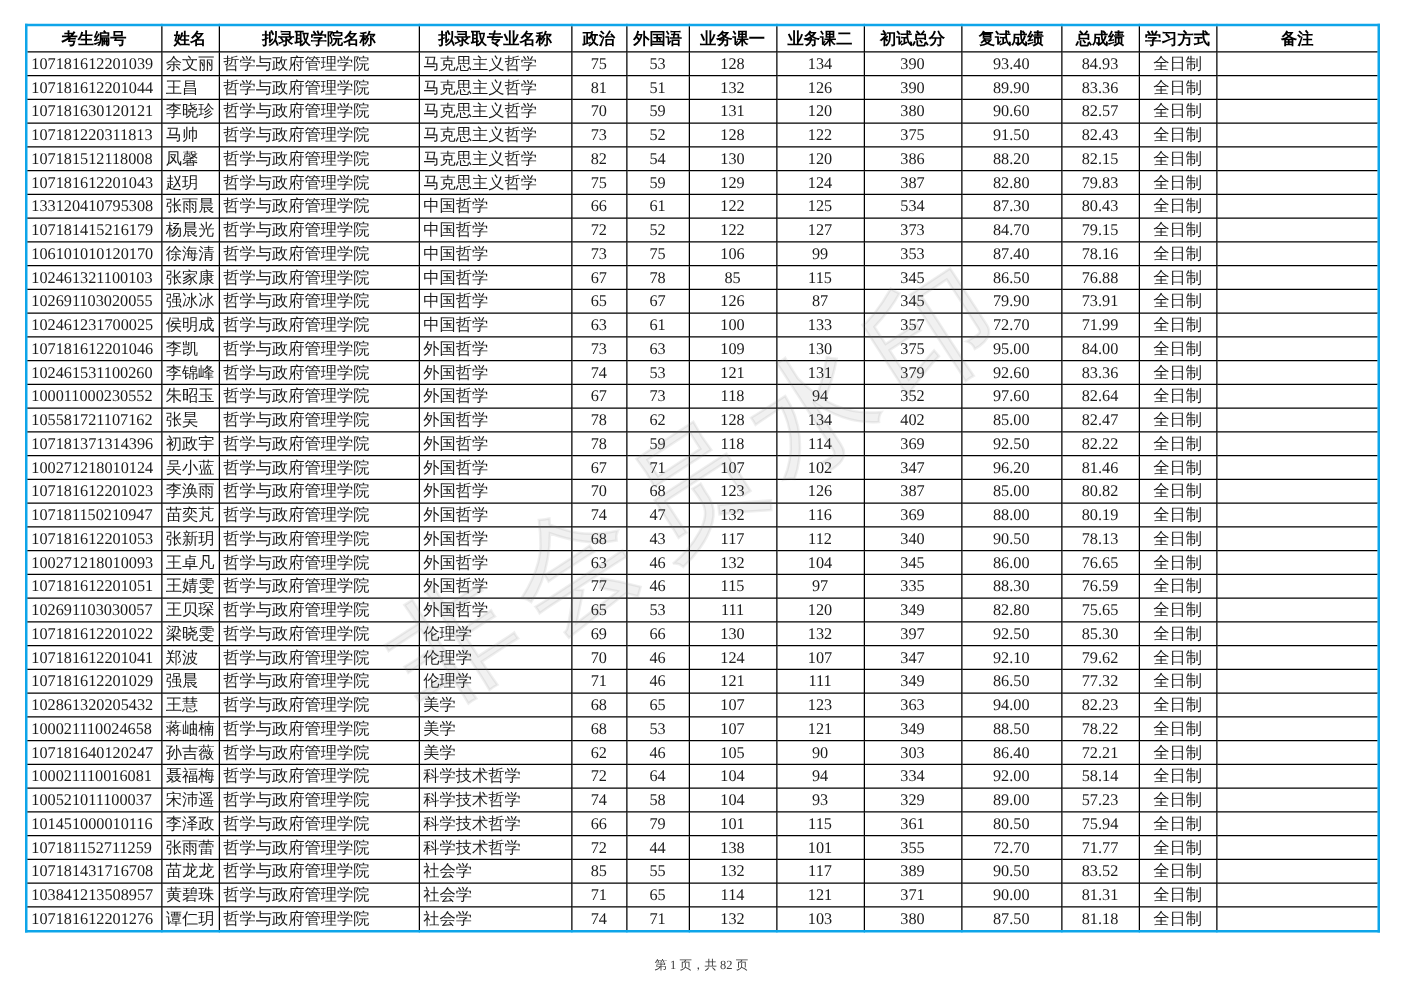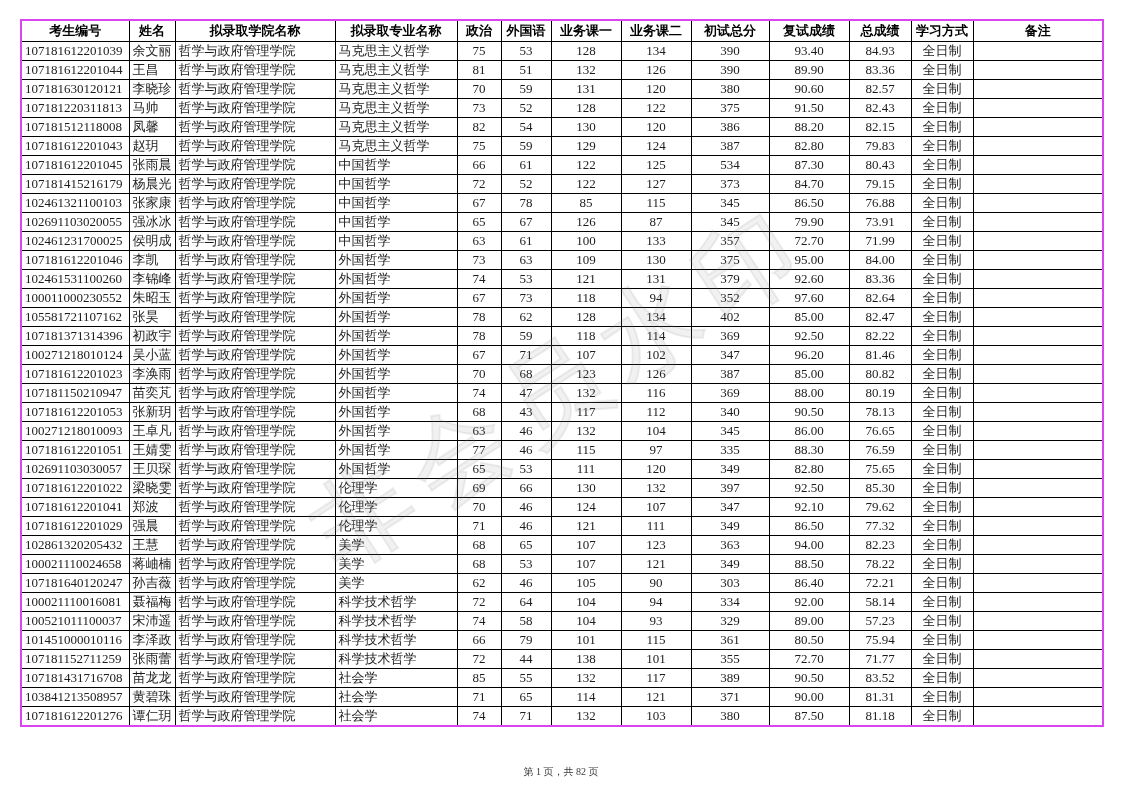--- a/index.html
+++ b/index.html
@@ -4,21 +4,21 @@
 <style>
   html,body{margin:0;padding:0;}
   body{
     width:1122px;height:793px;background:#ffffff;position:relative;overflow:hidden;
     font-family:"Liberation Serif","DejaVu Serif",serif;
   }
   .page{position:absolute;inset:0;background:#fff;}
   table.score-table{
     position:absolute;left:20px;top:19px;width:1082px;
     border-collapse:collapse;table-layout:fixed;
-    border:2px solid #d946ef;
+    border:2px solid #0ea5e9;
   }
   .score-table th,.score-table td{
     border:1px solid #000;
     font-size:13px;color:#1c1c1c;
     padding:0 3px;height:18px;line-height:18px;
     overflow:hidden;white-space:nowrap;
   }
   .score-table th{
     font-weight:bold;text-align:center;height:20px;line-height:20px;color:#000;
   }
@@ -162,21 +162,21 @@
           <td class="center">59</td>
           <td class="center">129</td>
           <td class="center">124</td>
           <td class="center">387</td>
           <td class="center">82.80</td>
           <td class="center">79.83</td>
           <td class="center">全日制</td>
           <td class="center"></td>
         </tr>
         <tr>
-          <td class="left">107181612201045</td>
+          <td class="left">133120410795308</td>
           <td class="left">张雨晨</td>
           <td class="left">哲学与政府管理学院</td>
           <td class="left">中国哲学</td>
           <td class="center">66</td>
           <td class="center">61</td>
           <td class="center">122</td>
           <td class="center">125</td>
           <td class="center">534</td>
           <td class="center">87.30</td>
           <td class="center">80.43</td>
@@ -192,20 +192,35 @@
           <td class="center">52</td>
           <td class="center">122</td>
           <td class="center">127</td>
           <td class="center">373</td>
           <td class="center">84.70</td>
           <td class="center">79.15</td>
           <td class="center">全日制</td>
           <td class="center"></td>
         </tr>
         <tr>
+          <td class="left">106101010120170</td>
+          <td class="left">徐海清</td>
+          <td class="left">哲学与政府管理学院</td>
+          <td class="left">中国哲学</td>
+          <td class="center">73</td>
+          <td class="center">75</td>
+          <td class="center">106</td>
+          <td class="center">99</td>
+          <td class="center">353</td>
+          <td class="center">87.40</td>
+          <td class="center">78.16</td>
+          <td class="center">全日制</td>
+          <td class="center"></td>
+        </tr>
+        <tr>
           <td class="left">102461321100103</td>
           <td class="left">张家康</td>
           <td class="left">哲学与政府管理学院</td>
           <td class="left">中国哲学</td>
           <td class="center">67</td>
           <td class="center">78</td>
           <td class="center">85</td>
           <td class="center">115</td>
           <td class="center">345</td>
           <td class="center">86.50</td>

